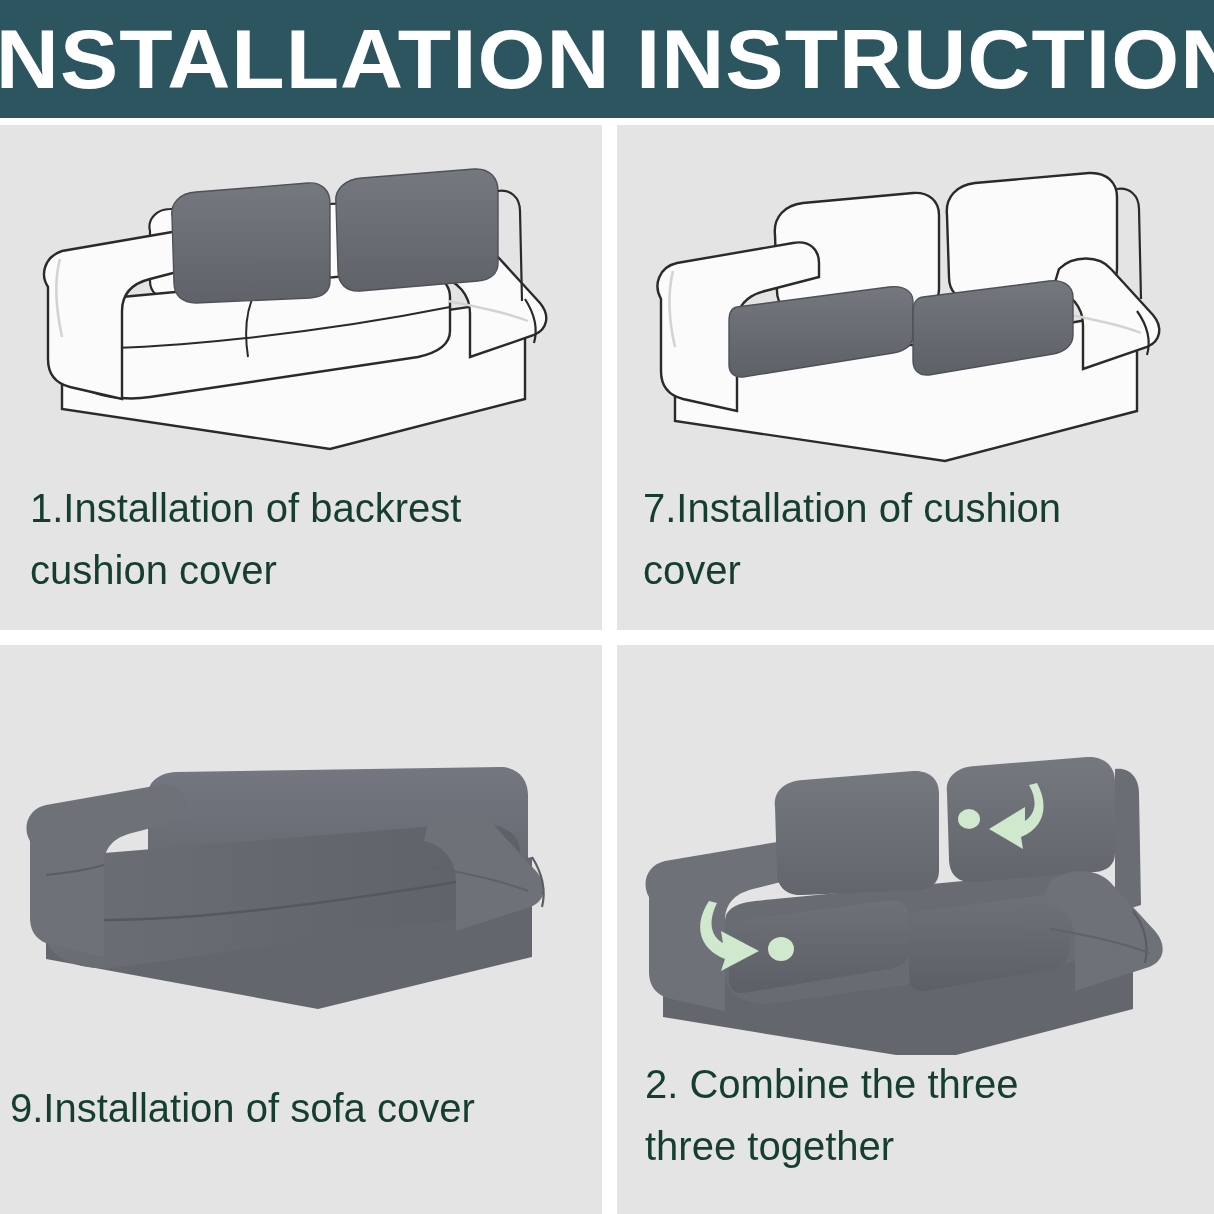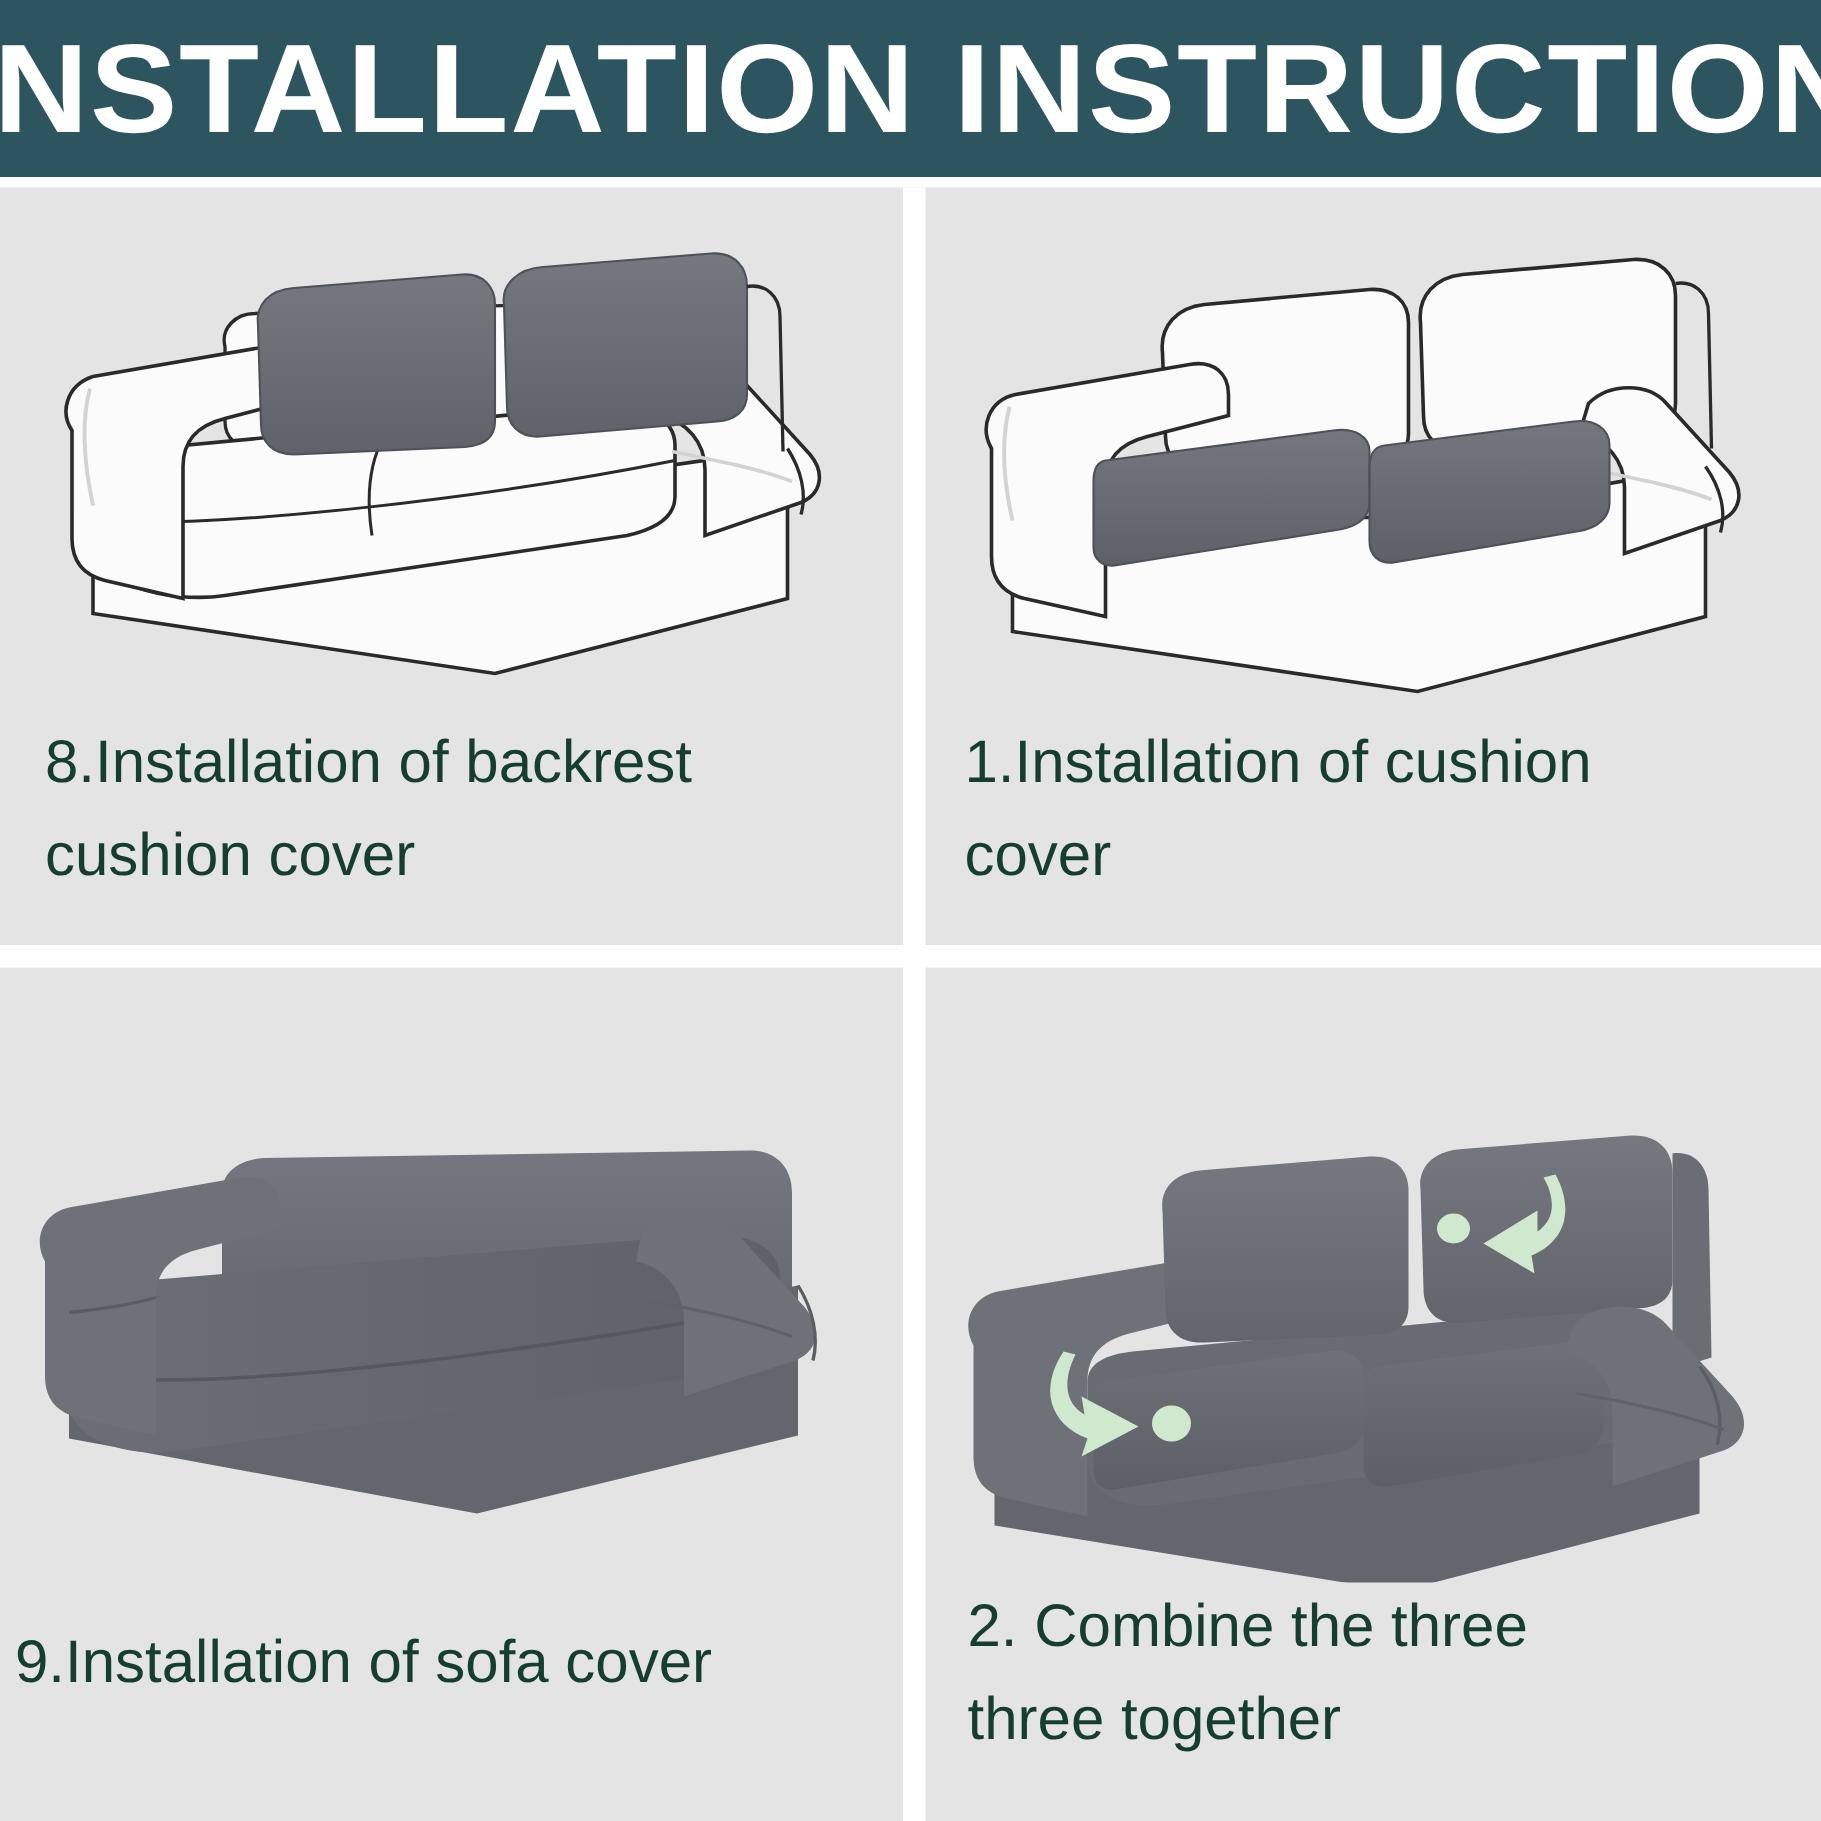--- a/index.html
+++ b/index.html
@@ -117,21 +117,21 @@
           </g>
           <g>
             <path d="M336 72 C334 58 346 48 362 47 L474 38 C490 37 498 47 498 60
                      L498 132 C498 143 490 149 478 150 L360 160 C346 161 338 152 338 140 Z" fill="url(#g1a)" stroke="#4e5158" stroke-width="1.4"></path>
           </g>
 
           <path d="M498 60 C510 58 520 66 520 80 L522 170" fill="none" stroke="#2a2a2a" stroke-width="2.2"></path>
         </svg>
       </div>
       <div class="caption">
-        <span class="cap-line">8.Installation of backrest</span>
+        <span class="cap-line">1.Installation of backrest</span>
         <span class="cap-line">cushion cover</span>
       </div>
     </div>
 
     <div class="panel p2">
       <div class="art">
         <svg viewBox="0 0 597 330" preserveAspectRatio="xMidYMid meet">
           <defs>
             <linearGradient id="g2a" x1="0" y1="0" x2="0" y2="1">
               <stop offset="0" stop-color="#74777d"></stop>
@@ -165,21 +165,21 @@
                      C112 174 114 169 120 168 Z" fill="url(#g2a)" stroke="#4e5158" stroke-width="1.4"></path>
           </g>
           <g>
             <path d="M306 158 L432 142 C446 140 456 147 456 158 L456 196
                      C456 206 448 213 436 215 L312 236 C302 237 296 231 296 222 L296 174
                      C296 165 298 159 306 158 Z" fill="url(#g2a)" stroke="#4e5158" stroke-width="1.4"></path>
           </g>
         </svg>
       </div>
       <div class="caption">
-        <span class="cap-line">1.Installation of cushion</span>
+        <span class="cap-line">7.Installation of cushion</span>
         <span class="cap-line">cover</span>
       </div>
     </div>
 
     <div class="panel p3">
       <div class="art">
         <svg viewBox="0 0 602 300" preserveAspectRatio="xMidYMid meet">
           <defs>
             <linearGradient id="g3back" x1="0" y1="0" x2="0" y2="1">
               <stop offset="0" stop-color="#747780"></stop>

